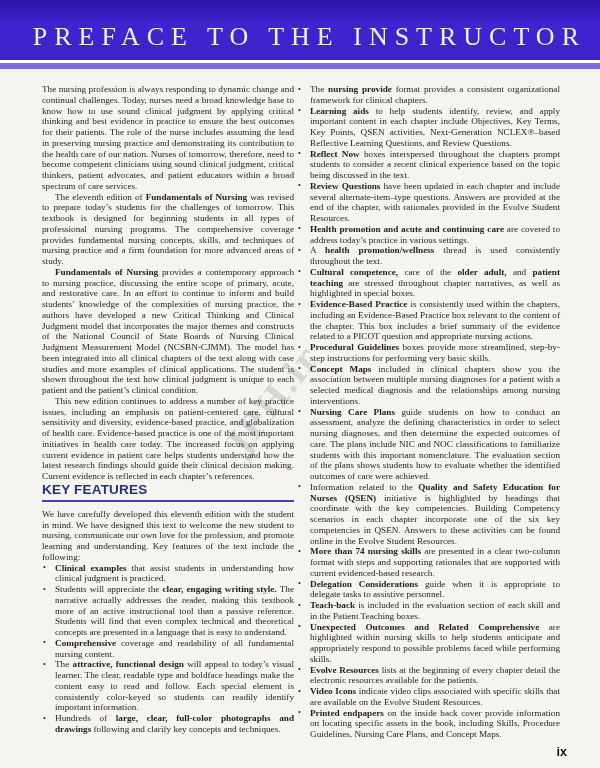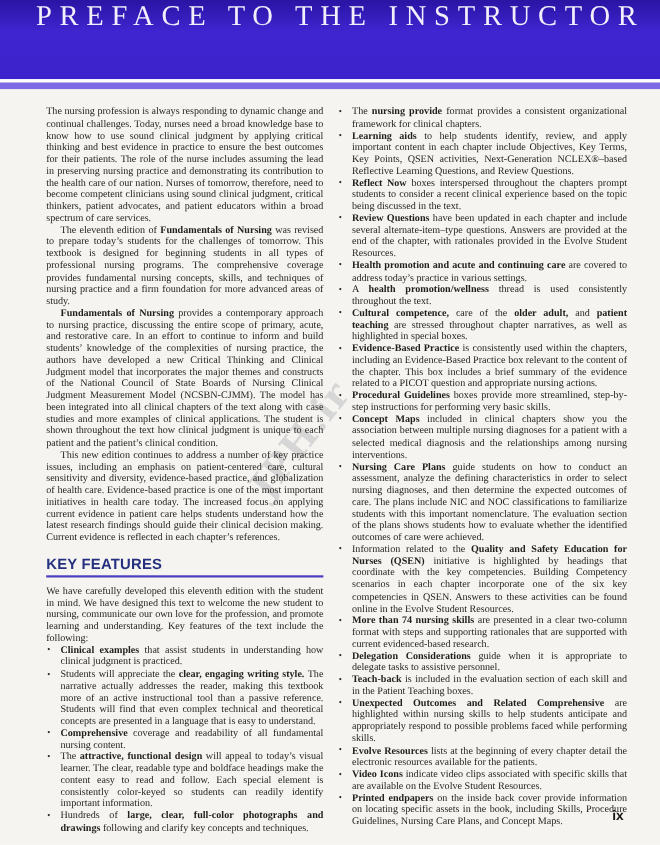--- a/index.html
+++ b/index.html
@@ -3,35 +3,35 @@
 <meta charset="utf-8">
 <style>
   html,body{margin:0;padding:0;}
   .page{
     width:600px;height:768px;position:relative;overflow:hidden;
     background:#f6f4f1;color:#211e1b;
     font-family:"Liberation Serif",serif;
   }
   
   .band{
-    height:72px;
+    height:60px;
     background:linear-gradient(180deg,#2a14a4 0%,#3e25d0 40%,#3c22ca 100%);
-    display:flex;align-items:flex-start;justify-content:flex-end;
+    display:flex;align-items:flex-end;justify-content:flex-end;
     padding:0 14px 8px 0;box-sizing:border-box;
   }
   .band-title{
     font-family:"Liberation Serif",serif;
     font-size:26px;letter-spacing:7px;color:#f2eefb;white-space:nowrap;
   }
   .white-line{height:3px;background:#fdfcff;}
   .purple-stripe{height:6px;background:#7c69e3;}
 
   
   .columns{
-    position:relative;z-index:1;display:flex;gap:13px;
+    position:relative;z-index:1;display:flex;gap:3px;
     padding:15px 6px 0 42px;box-sizing:border-box;
   }
   .col-left{width:252px;flex:0 0 252px;}
   .col-right{width:263px;flex:0 0 263px;}
   p,li{
     font-size:9.2px;line-height:10.75px;text-align:justify;
     margin:0;padding:0;
   }
   p.indent{text-indent:13px;}
   ul{list-style:none;margin:0;padding:0;}
@@ -39,37 +39,37 @@
   .marker{
     position:absolute;left:1px;top:0.5px;font-size:8px;line-height:10.75px;
   }
   .b{font-weight:bold;}
   .bi{font-weight:bold;}
 
   
   .kf-heading{
     font-family:"Liberation Sans",sans-serif;font-weight:bold;
     font-size:13.5px;color:#25317f;letter-spacing:0.2px;
-    margin-top:11px;padding-bottom:3px;
+    padding-bottom:3px;
     border-bottom:2.5px solid #4a3cbe;margin-bottom:7px;
   }
 
   
   .watermark{
     position:absolute;left:212px;top:380px;z-index:0;
     transform:rotate(-52deg);
     font-family:"DejaVu Serif",serif;font-weight:bold;
     font-size:34px;letter-spacing:1px;
     color:rgba(128,128,140,0.26);
     pointer-events:none;white-space:nowrap;
   }
 
   
   .page-num{
-    position:absolute;right:33px;bottom:20px;z-index:1;
+    position:absolute;right:33px;bottom:9px;z-index:1;
     font-family:"Liberation Sans",sans-serif;font-weight:bold;
     font-size:12.5px;color:#161616;
   }
 </style>
 </head>
 <body>
 
 <div class="page">
 
   <div class="band">

